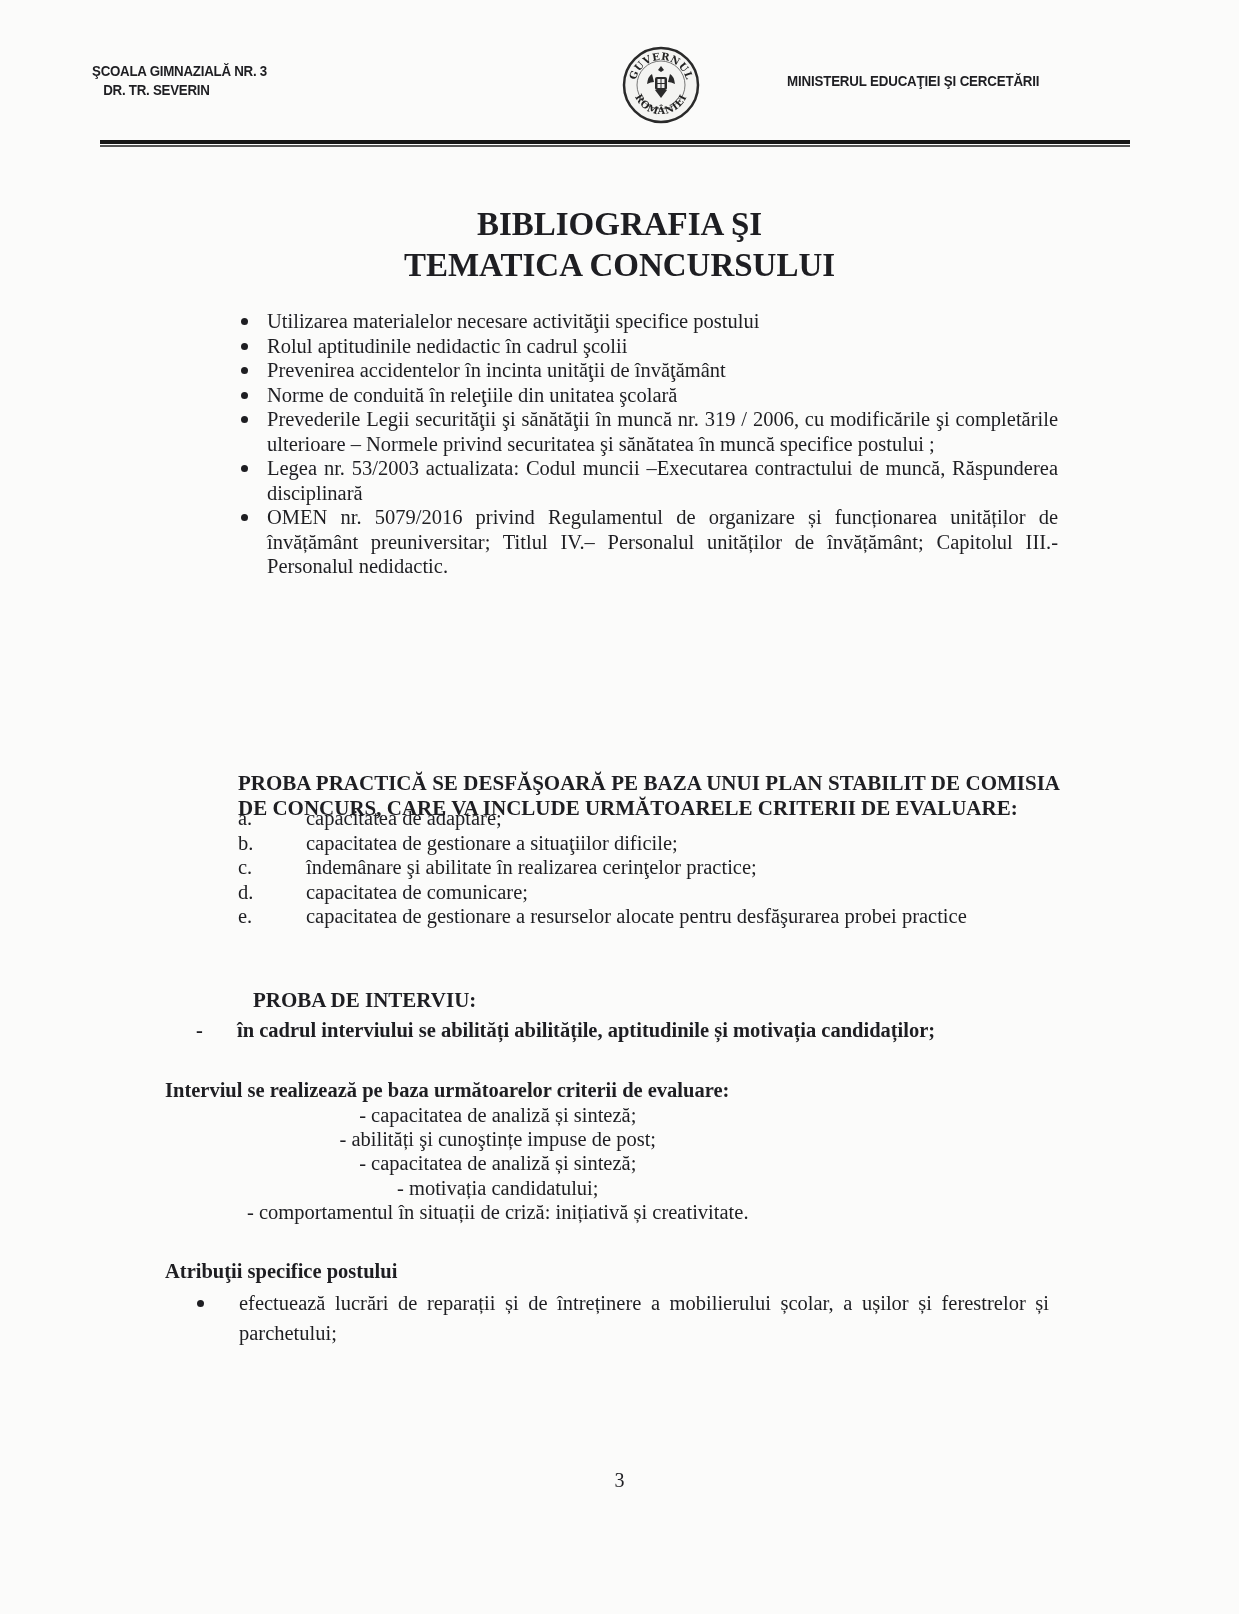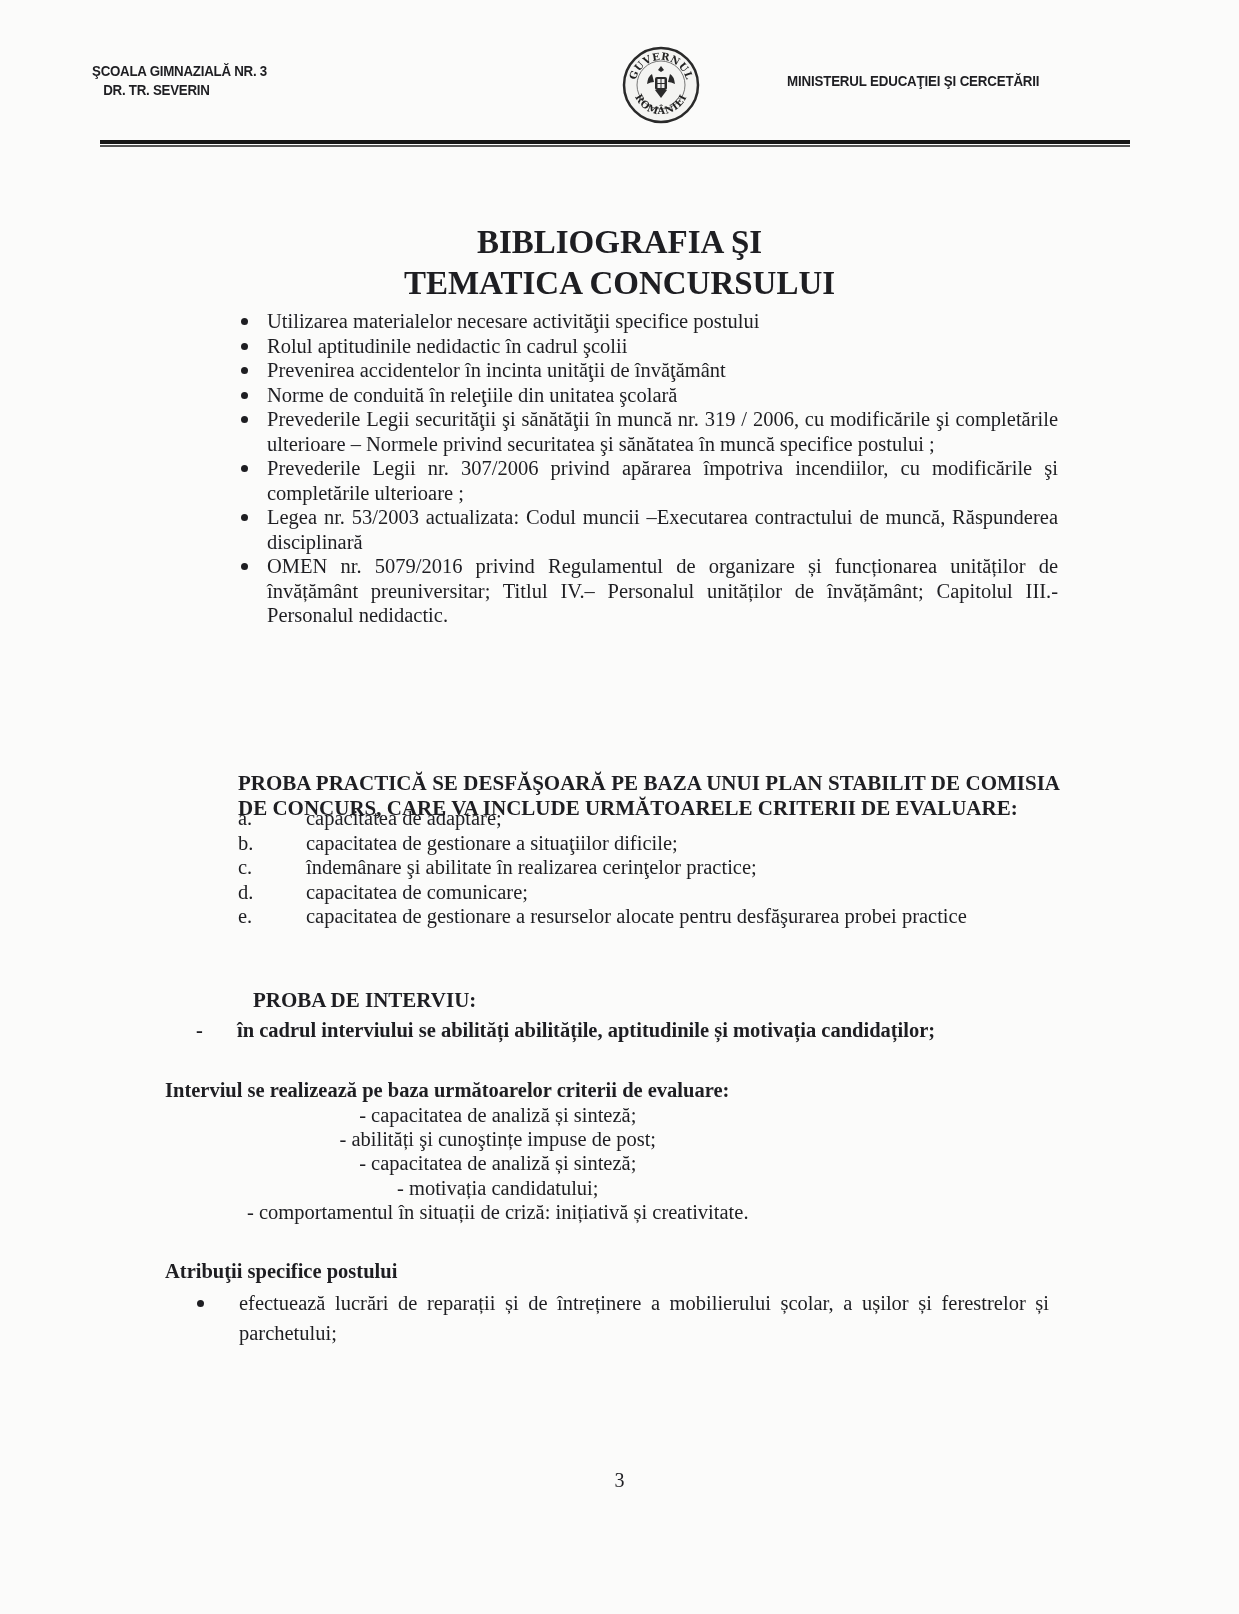--- a/index.html
+++ b/index.html
@@ -36,21 +36,21 @@
     }
     .rule2 {
       position: absolute; left: 100px; top: 145px; width: 1030px; height: 2px;
       background: #555;
     }
 
     
     .title {
       position: absolute; left: 0; width: 1239px; text-align: center;
       font-family: "Liberation Serif", serif; font-weight: bold;
-      font-size: 33px; line-height: 41px; top: 222px;
+      font-size: 33px; line-height: 41px; top: 204px;
     }
 
     .serif { font-family: "Liberation Serif", serif; font-size: 20.5px; line-height: 24.5px; }
 
     
     .bib { position: absolute; left: 240px; top: 309px; width: 818px; margin: 0; padding: 0; list-style: none; }
     .bib li { position: relative; padding-left: 27px; text-align: justify; }
     .bib li::before {
       content: ""; position: absolute; left: 1px; top: 9px;
       width: 7px; height: 7px; border-radius: 50%; background: #1e1e22;
@@ -147,21 +147,20 @@
     <div>BIBLIOGRAFIA ŞI</div>
     <div>TEMATICA CONCURSULUI</div>
   </div>
 
   <ul class="bib serif">
     <li>Utilizarea materialelor necesare activităţii specifice postului</li>
     <li>Rolul aptitudinile nedidactic în cadrul şcolii</li>
     <li>Prevenirea accidentelor în incinta unităţii de învăţământ</li>
     <li>Norme de conduită în releţiile din unitatea şcolară</li>
     <li>Prevederile Legii securităţii şi sănătăţii în muncă nr. 319 / 2006, cu modificările şi completările ulterioare – Normele privind securitatea şi sănătatea în muncă specifice postului ;</li>
-    <li>Prevederile Legii nr. 307/2006 privind apărarea împotriva incendiilor, cu modificările şi completările ulterioare ;</li>
     <li>Legea nr. 53/2003 actualizata: Codul muncii –Executarea contractului de muncă, Răspunderea disciplinară</li>
     <li>OMEN nr. 5079/2016 privind Regulamentul de organizare și funcționarea unităților de învățământ preuniversitar; Titlul IV.– Personalul unităților de învățământ; Capitolul III.- Personalul nedidactic.</li>
   </ul>
 
   <div class="pp-head">PROBA PRACTICĂ SE DESFĂŞOARĂ PE BAZA UNUI PLAN STABILIT DE COMISIA DE CONCURS, CARE VA INCLUDE URMĂTOARELE CRITERII DE EVALUARE:</div>
   <ul class="crit serif">
     <li>
       <span class="lbl">a.</span>
       <span>capacitatea de adaptare;</span>
     </li>

